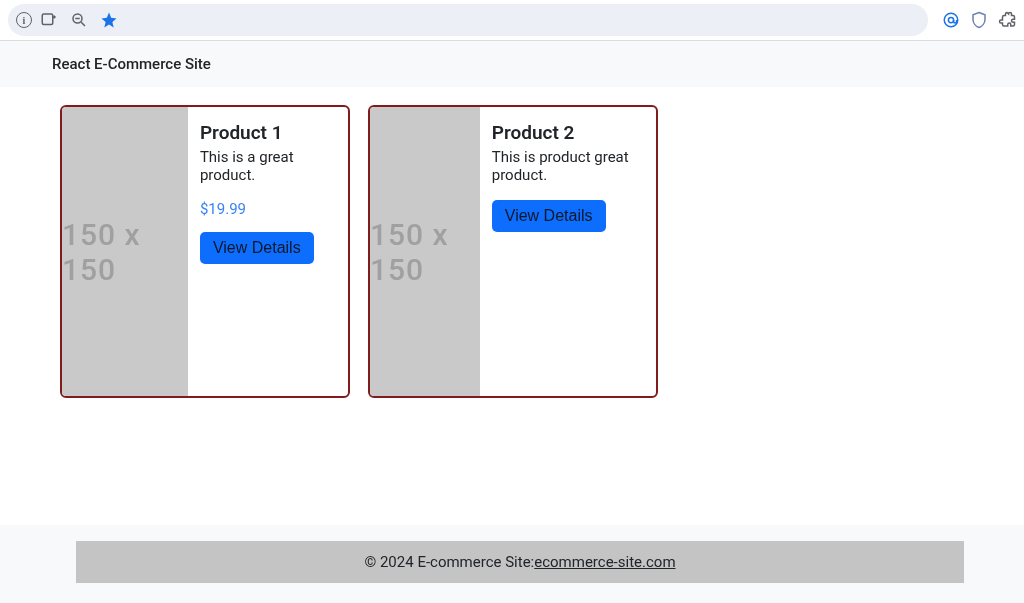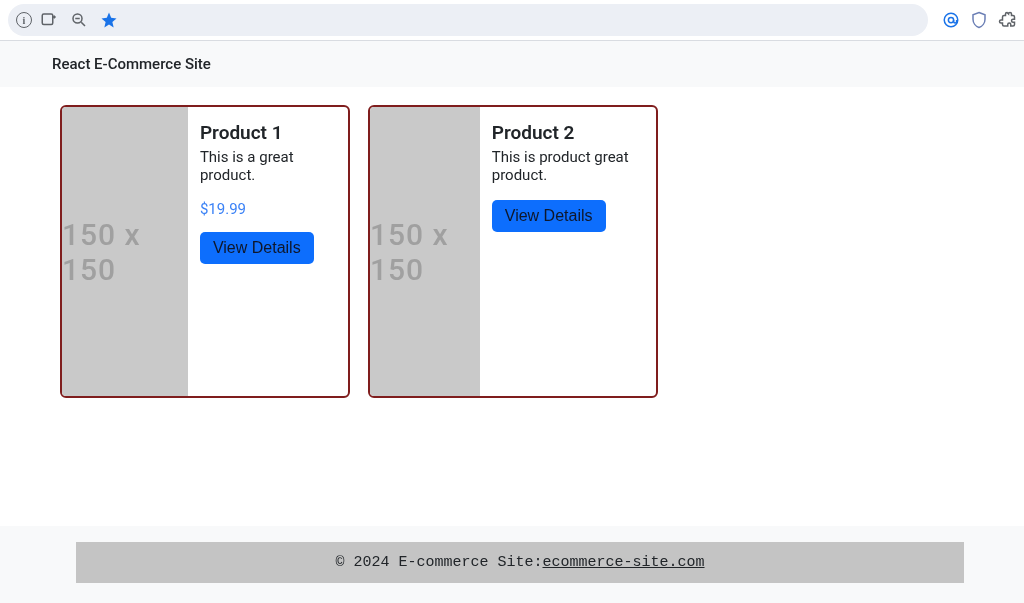--- a/index.html
+++ b/index.html
@@ -124,21 +124,20 @@
     }
 
     
     .footer-wrap {
       position: absolute;
       bottom: 0;
       left: 0;
       right: 0;
       background: #f8f9fa;
       padding: 16px 0 20px 16px;
-      font-family: Liberation Mono, monospace;
     }
     .footer {
       margin: 0 60px;
       background: #c4c4c4;
       padding: 12px 0;
       text-align: center;
       font-size: 15px;
       color: #212529;
     }
     .footer a { color: #212529; text-decoration: underline; }

